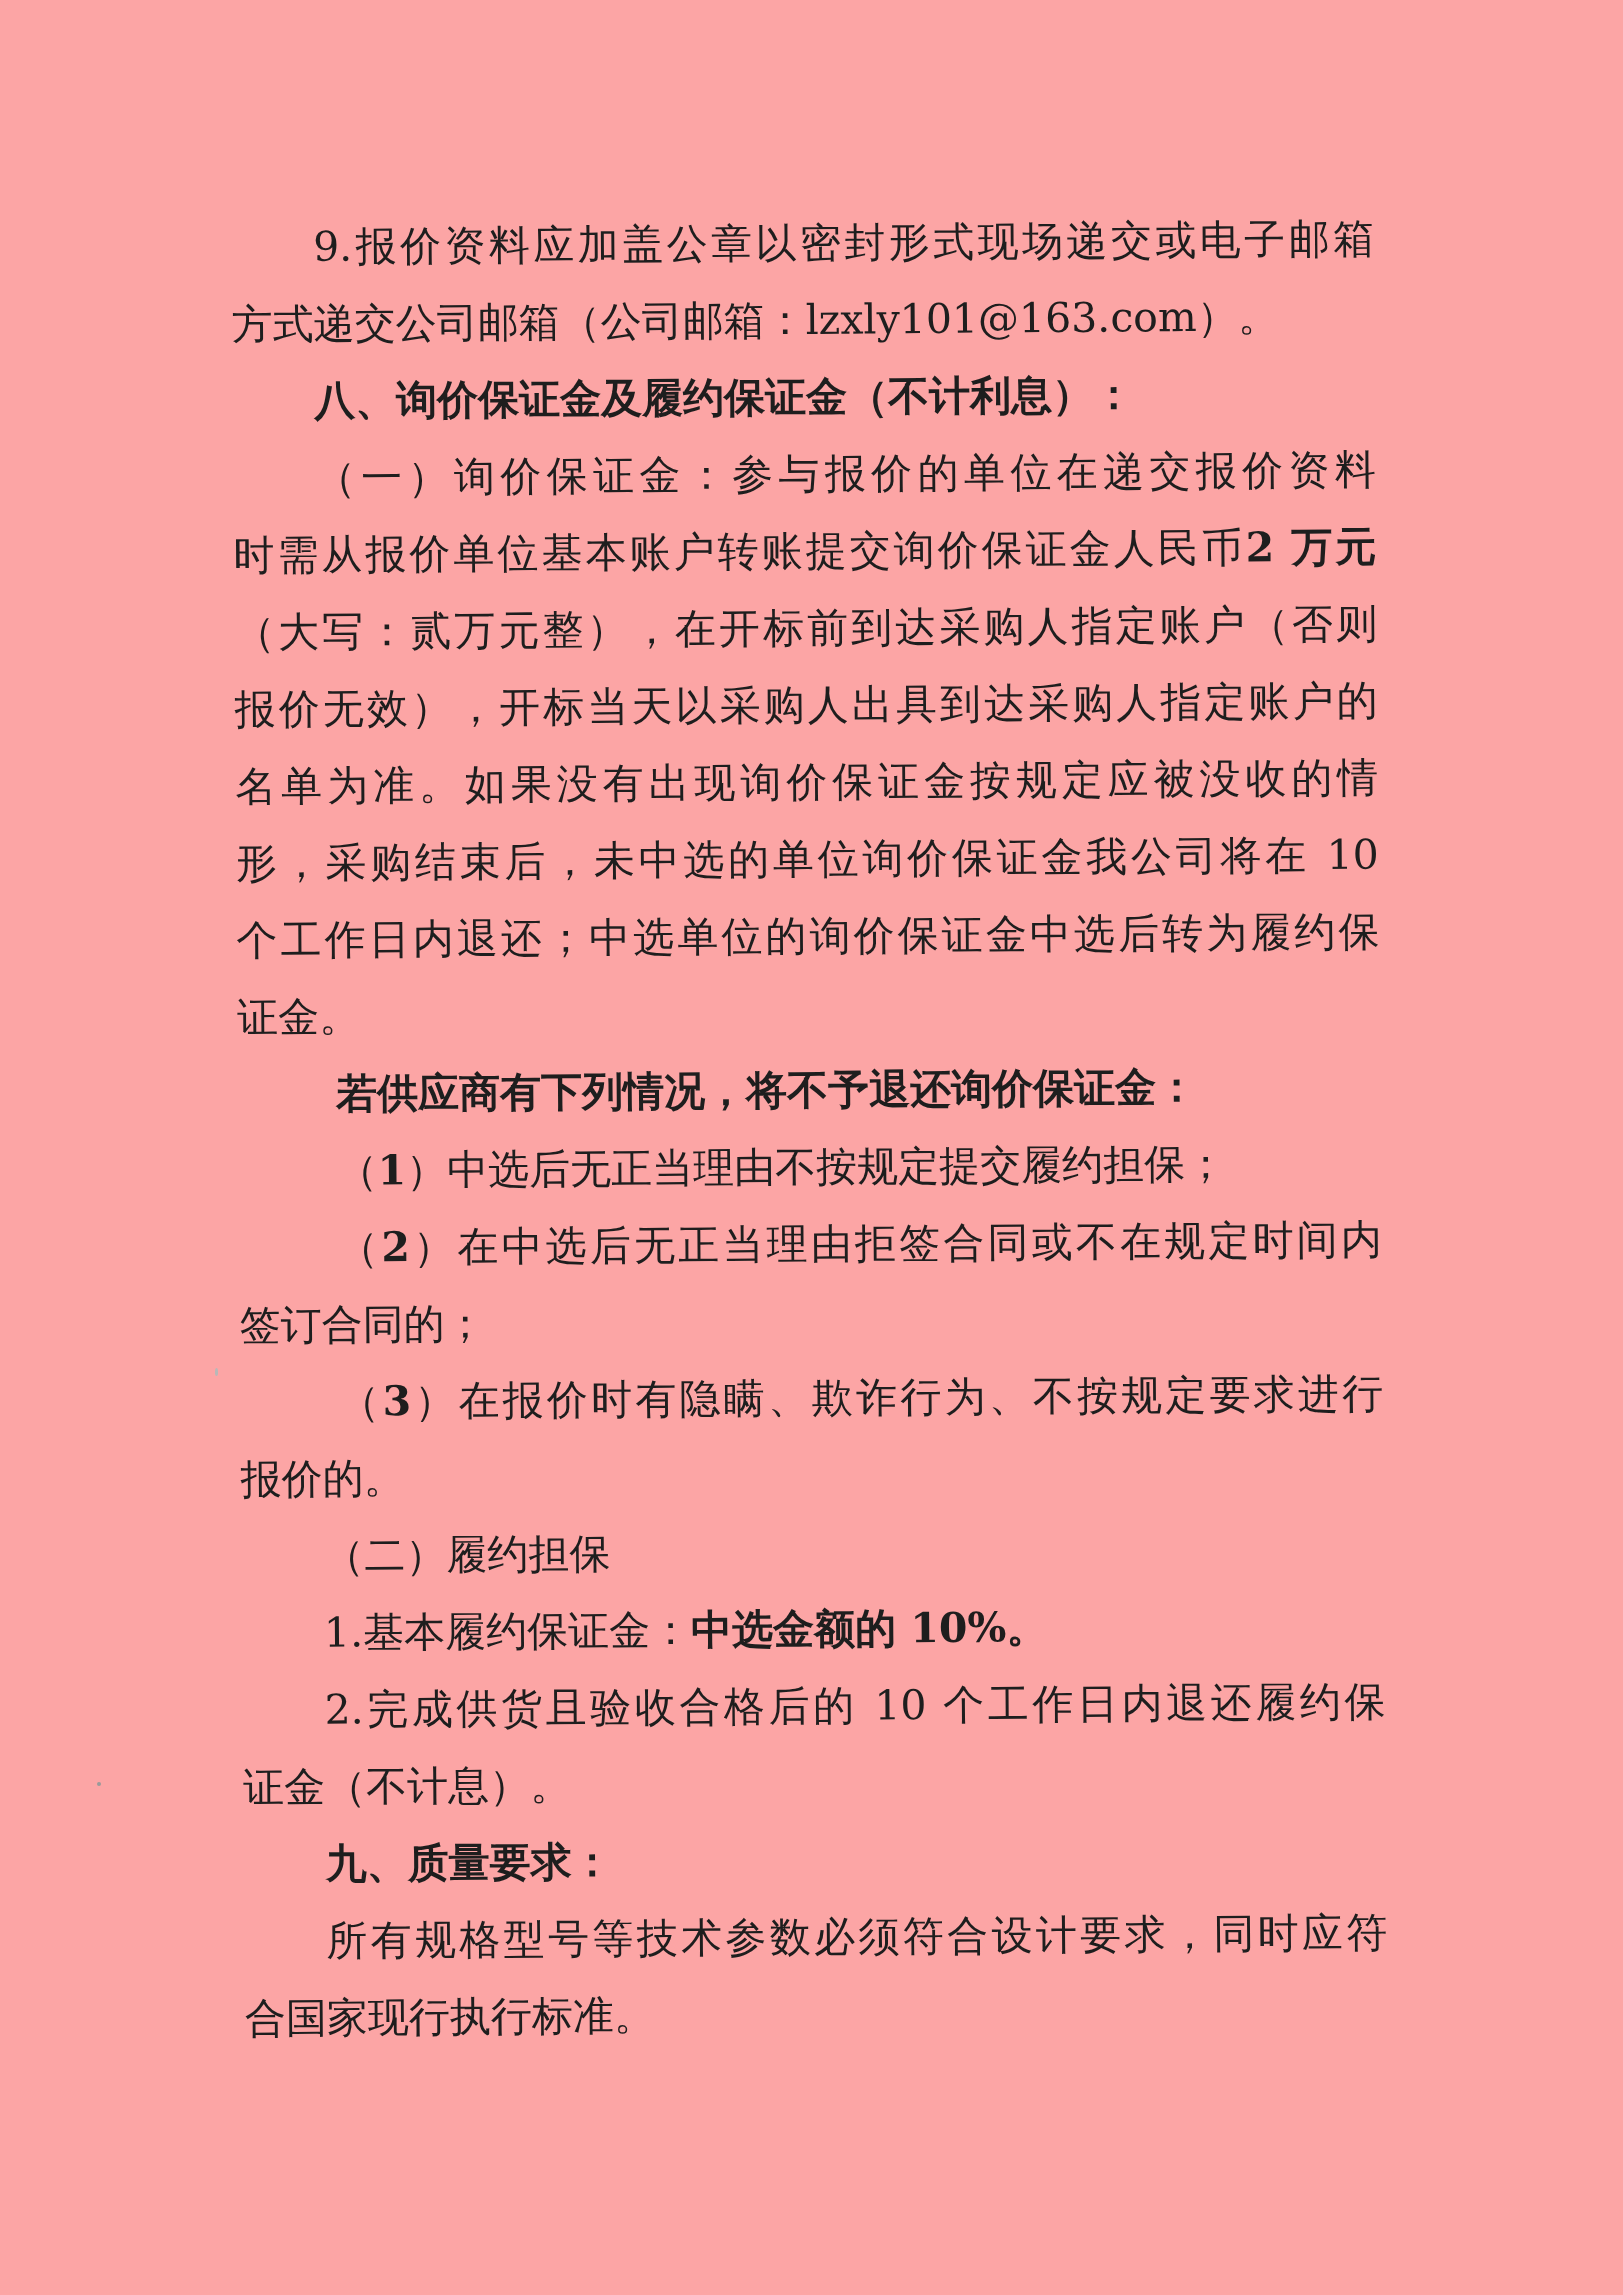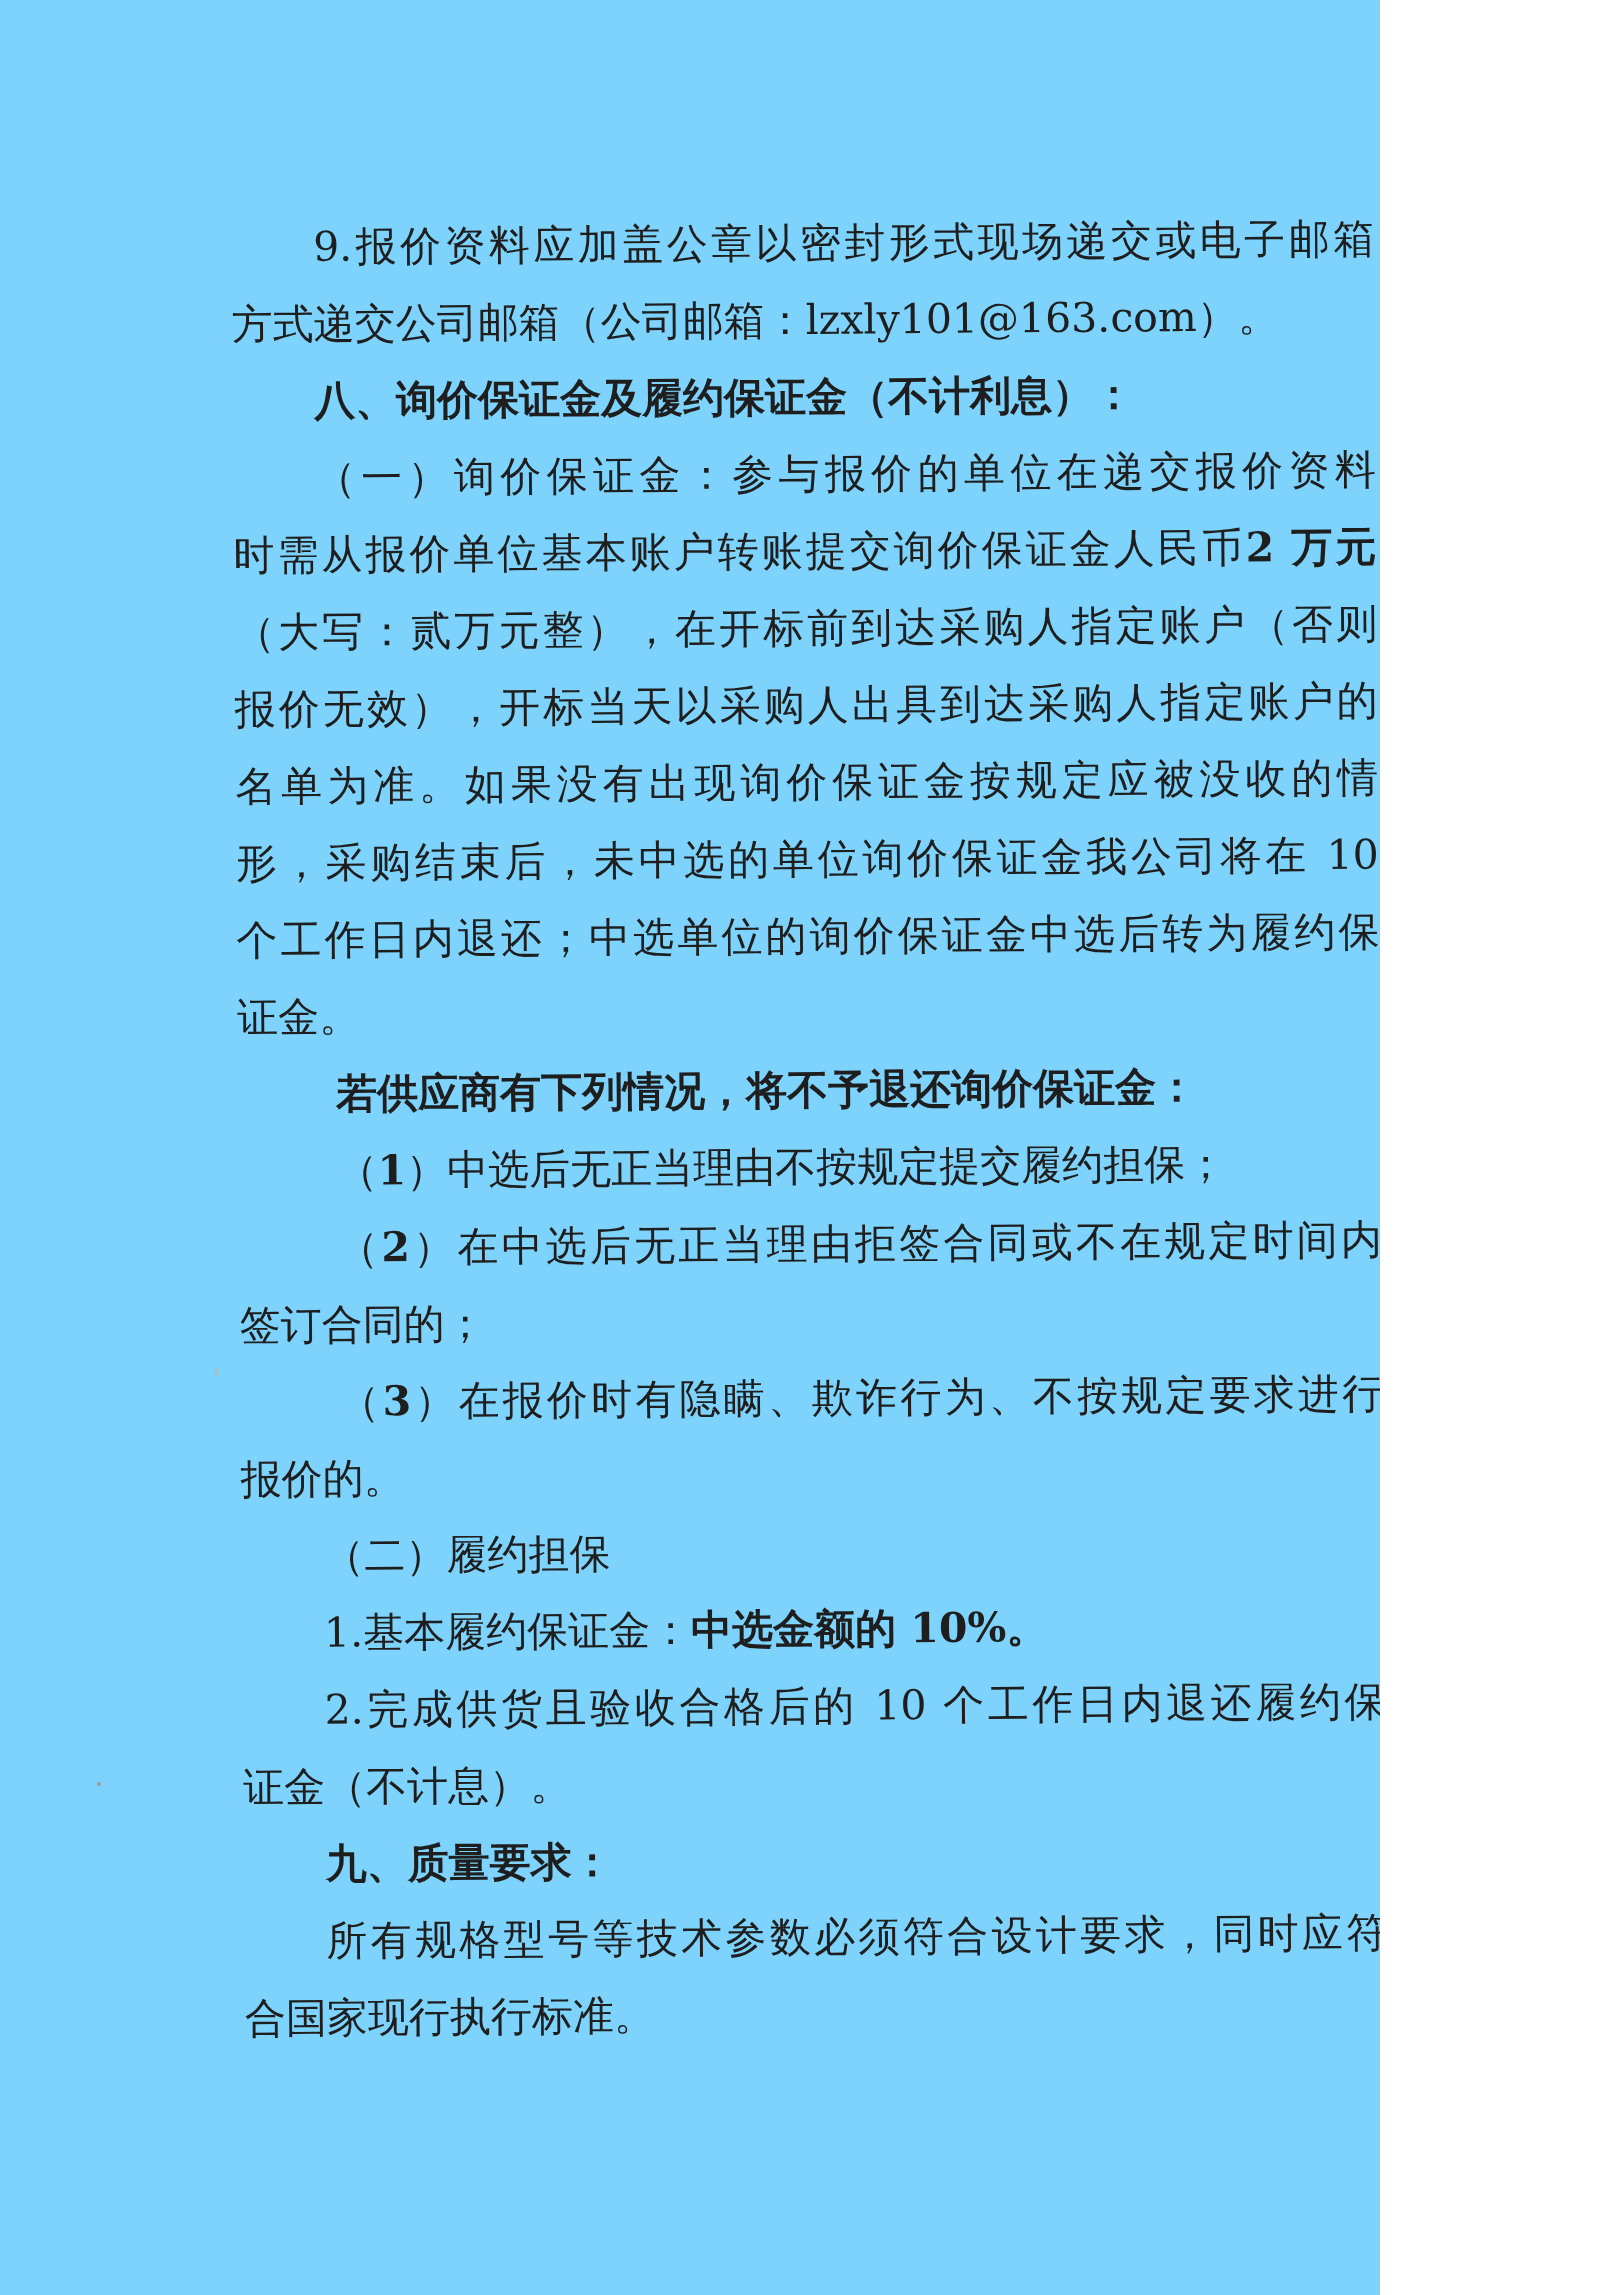--- a/index.html
+++ b/index.html
@@ -2,23 +2,23 @@
 <html style="font-size:10.5px"><head>
 <meta charset="utf-8">
 <style>
   html, body {
     margin: 0;
     padding: 0;
     background: #ffffff;
   }
   .page {
     position: relative;
-    width: 1380px;
+    width: 1623px;
     height: 2295px;
-    background: #7dd3fc;
+    background: #fca5a5;
     overflow: hidden;
     font-family: "DejaVu Serif", serif;
     color: #1e1e1e;
   }
   .textblock {
     position: absolute;
     left: 238px;
     top: 205px;
     width: 1143px;
     font-size: 41px;

